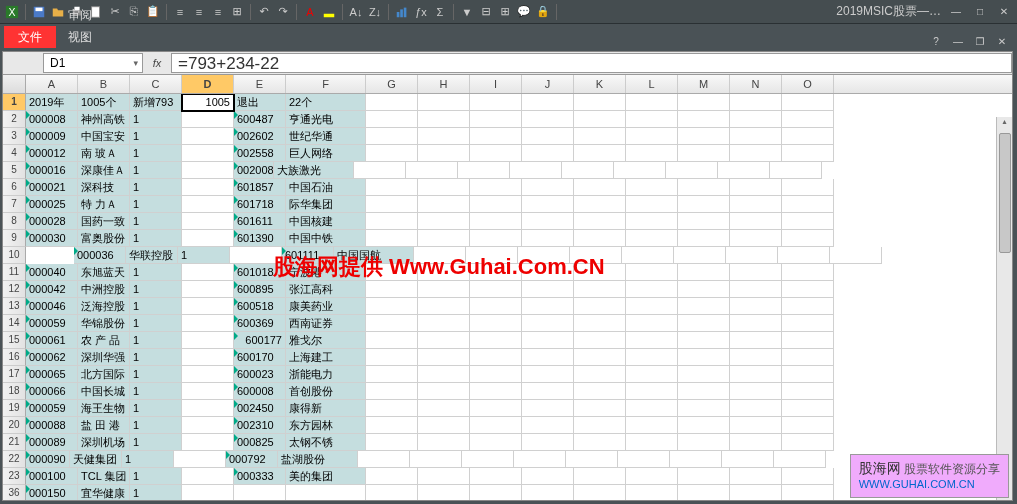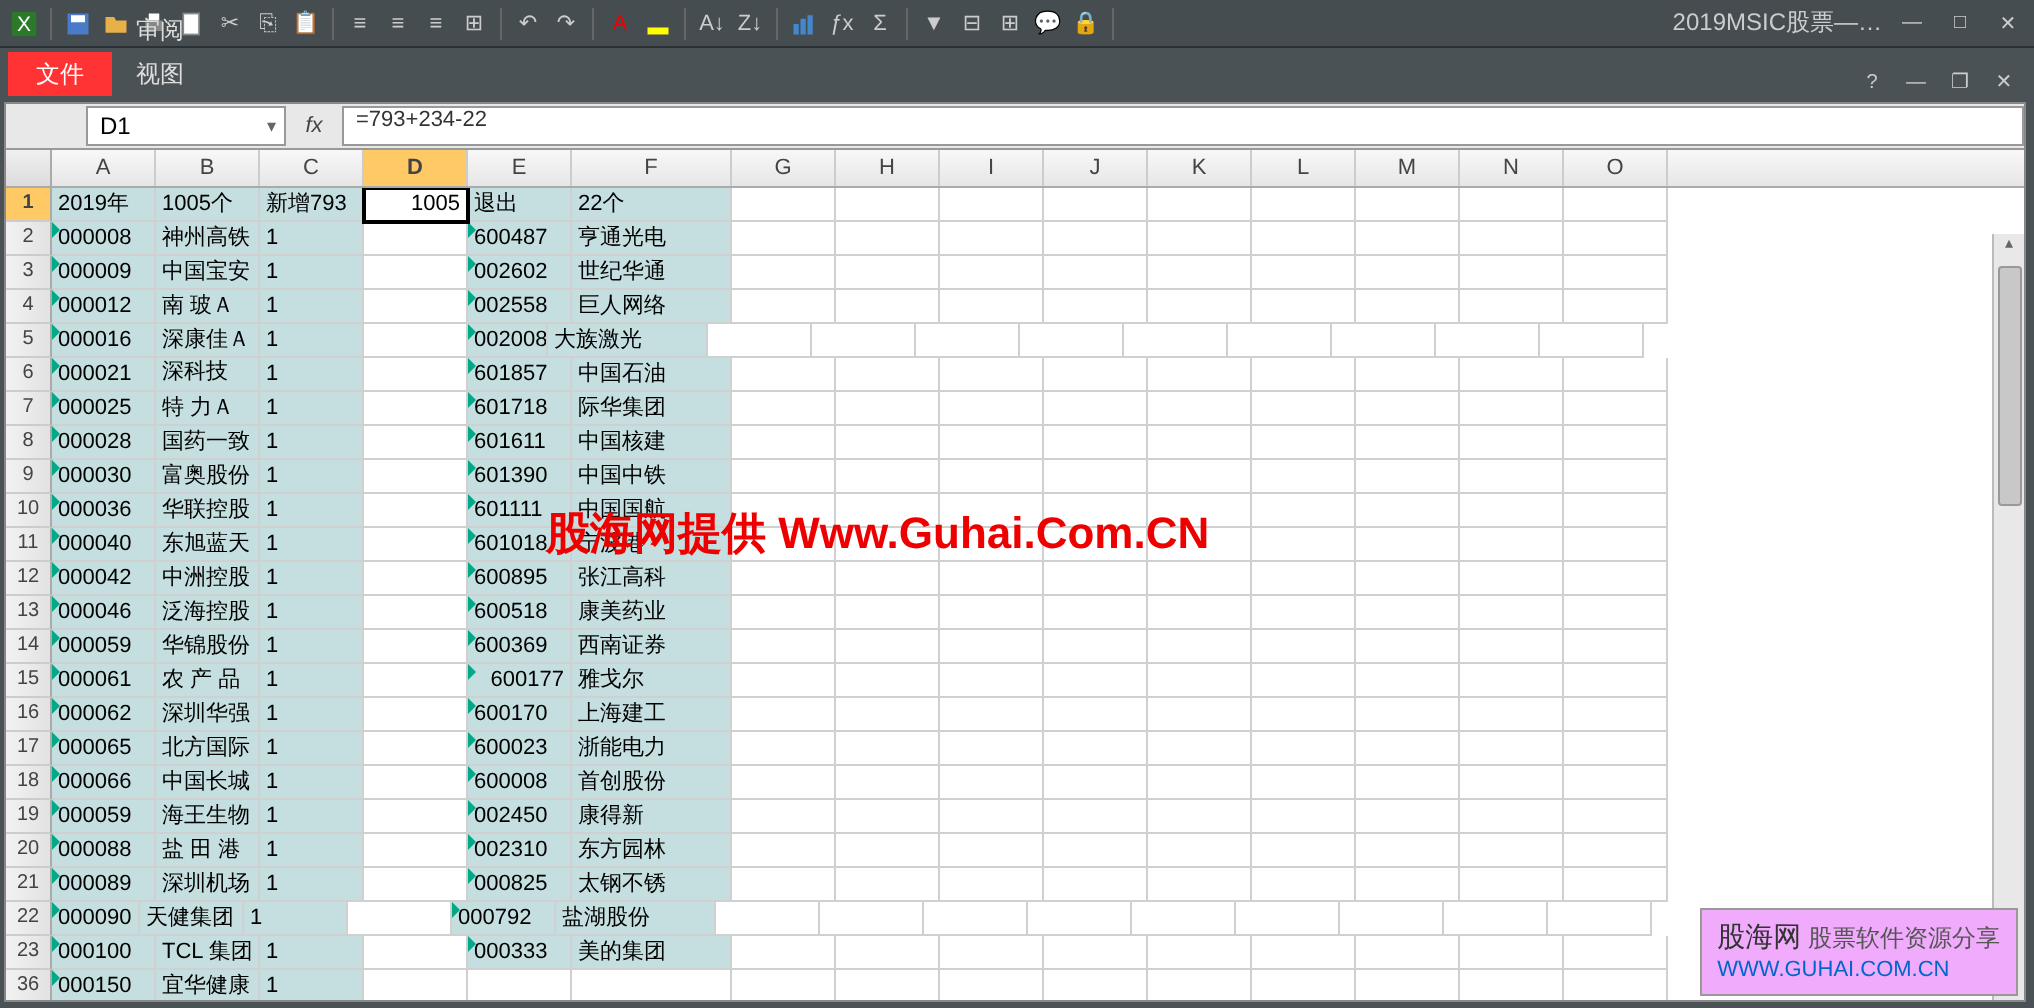--- a/index.html
+++ b/index.html
@@ -13,21 +13,21 @@
 .ribbon{background:#4a5256;height:24px;display:flex;align-items:flex-end;padding-left:4px;position:relative}
 .file-tab{background:#ff3333;color:#fff;padding:4px 14px;font-size:12px;height:22px;display:flex;align-items:center}
 .rib-tab{color:#ddd;padding:4px 12px;font-size:12px;cursor:pointer;height:22px;display:flex;align-items:center}
 .rib-right{margin-left:auto;display:flex;align-items:center;gap:4px;padding-right:6px}
 .rib-right .win-btn{color:#ccc}
 .child-win{position:absolute;left:2px;top:51px;width:1011px;height:450px;background:#e8e8e8;border:1px solid #888}
 .formula-bar{background:#e8e8e8;height:23px;display:flex;align-items:center;border-bottom:1px solid #999}
 .name-box{width:100px;height:20px;background:#fff;border:1px solid #999;margin-left:40px;display:flex;align-items:center;padding:0 6px;font-size:11px;position:relative}
 .name-box::after{content:"▾";position:absolute;right:4px;color:#666;font-size:9px}
 .fx-label{width:28px;text-align:center;color:#444;font-style:italic;font-size:11px}
-.formula-input{flex:1;height:20px;background:#fff;border:1px solid #999;padding:0 6px;font-size:11px;color:#333}
+.formula-input{flex:1;height:20px;background:#fff;border:1px solid #999;padding:0 6px;font-size:17px;color:#333}
 .grid-area{background:#fff;overflow:hidden;position:relative}
 .col-headers{display:flex;background:linear-gradient(#f8f8f8,#e6e6e6);height:19px;border-bottom:1px solid #aaa}
 .corner{width:23px;border-right:1px solid #aaa;background:linear-gradient(#f0f0f0,#dcdcdc)}
 .col-h{border-right:1px solid #ccc;text-align:center;line-height:18px;font-size:11px;color:#444;cursor:pointer}
 .col-h.sel{background:#ffc966;font-weight:bold}
 .rows{height:406px;overflow-y:auto;overflow-x:auto}
 .row{display:flex;height:17px}
 .row-h{width:23px;background:linear-gradient(to right,#f2f2f2,#e2e2e2);border-right:1px solid #aaa;border-bottom:1px solid #ccc;text-align:center;line-height:16px;font-size:10px;color:#444}
 .row-h.sel{background:#ffc966;font-weight:bold}
 .cell{border-right:1px solid #d0d0d0;border-bottom:1px solid #d0d0d0;line-height:16px;padding:0 3px;font-size:11px;color:#000;background:#c5dedf;overflow:hidden;white-space:nowrap;position:relative}
@@ -254,21 +254,21 @@
           <div class="cell empty" style="width: 52px;"></div>
           <div class="cell empty" style="width: 52px;"></div>
           <div class="cell empty" style="width: 52px;"></div>
           <div class="cell empty" style="width: 52px;"></div>
           <div class="cell empty" style="width: 52px;"></div>
           <div class="cell empty" style="width: 52px;"></div>
         </div>
         <div class="row">
           <div class="row-h">6</div>
           <div class="cell green-tick" style="width: 52px;">000021</div>
-          <div class="cell" style="width: 52px; font-family: Liberation Mono, monospace;">深科技</div>
+          <div class="cell" style="width: 52px;">深科技</div>
           <div class="cell" style="width: 52px;">1</div>
           <div class="cell empty" style="width: 52px;"></div>
           <div class="cell green-tick" style="width: 52px;">601857</div>
           <div class="cell" style="width: 80px;">中国石油</div>
           <div class="cell empty" style="width: 52px;"></div>
           <div class="cell empty" style="width: 52px;"></div>
           <div class="cell empty" style="width: 52px;"></div>
           <div class="cell empty" style="width: 52px;"></div>
           <div class="cell empty" style="width: 52px;"></div>
           <div class="cell empty" style="width: 52px;"></div>
@@ -325,21 +325,21 @@
           <div class="cell empty" style="width: 52px;"></div>
           <div class="cell empty" style="width: 52px;"></div>
           <div class="cell empty" style="width: 52px;"></div>
           <div class="cell empty" style="width: 52px;"></div>
           <div class="cell empty" style="width: 52px;"></div>
           <div class="cell empty" style="width: 52px;"></div>
           <div class="cell empty" style="width: 52px;"></div>
         </div>
         <div class="row">
           <div class="row-h">10</div>
-          <div class="cell green-tick" style="width: 52px;">000036</div>
+          <div class="cell green-tick" style="width: 52px; margin-left: 48px;">000036</div>
           <div class="cell" style="width: 52px;">华联控股</div>
           <div class="cell" style="width: 52px;">1</div>
           <div class="cell empty" style="width: 52px;"></div>
           <div class="cell green-tick" style="width: 52px;">601111</div>
           <div class="cell" style="width: 80px;">中国国航</div>
           <div class="cell empty" style="width: 52px;"></div>
           <div class="cell empty" style="width: 52px;"></div>
           <div class="cell empty" style="width: 52px;"></div>
           <div class="cell empty" style="width: 52px;"></div>
           <div class="cell empty" style="width: 52px;"></div>

